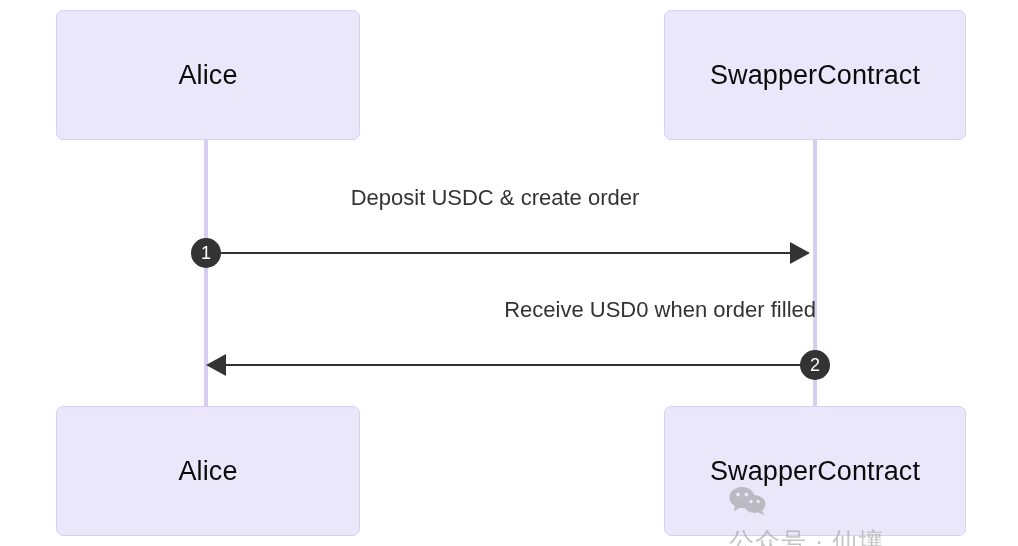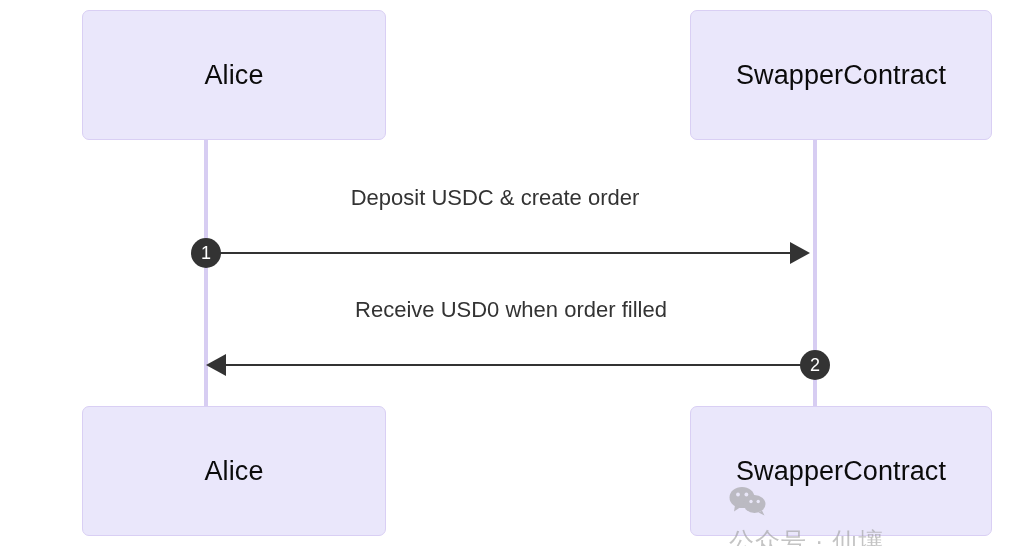--- a/index.html
+++ b/index.html
@@ -37,21 +37,20 @@
     border: 1.6px solid #d9cff4;
     border-radius: 7px;
     display: flex;
     align-items: center;
     justify-content: center;
     color: #0b0b0b;
     font-size: 27px;
     font-weight: 400;
     letter-spacing: 0.1px;
     white-space: nowrap;
-    margin-left: 26px;
   }
   .participant.top-left {
     left: 56px;  top: 10px;  width: 304px; height: 130px;
   }
   .participant.top-right {
     left: 664px; top: 10px;  width: 302px; height: 130px;
   }
   .participant.bottom-left {
     left: 56px;  top: 406px; width: 304px; height: 130px;
   }
@@ -61,21 +60,21 @@
 
   
   .message-label {
     position: absolute;
     color: #333333;
     font-size: 22px;
     white-space: nowrap;
     text-align: center;
   }
   .msg1-label { left: 190px; top: 185px; width: 610px; }
-  .msg2-label { left: 206px; top: 297px; width: 610px; }
+  .msg2-label { left: 206px; top: 297px; width: 610px; text-align: right; }
 
   .arrow-line {
     position: absolute;
     height: 2px;
     background: #333333;
   }
   .msg1-line { left: 206px; top: 252px; width: 588px; }
   .msg2-line { left: 226px; top: 364px; width: 589px; }
 
   .arrowhead {

